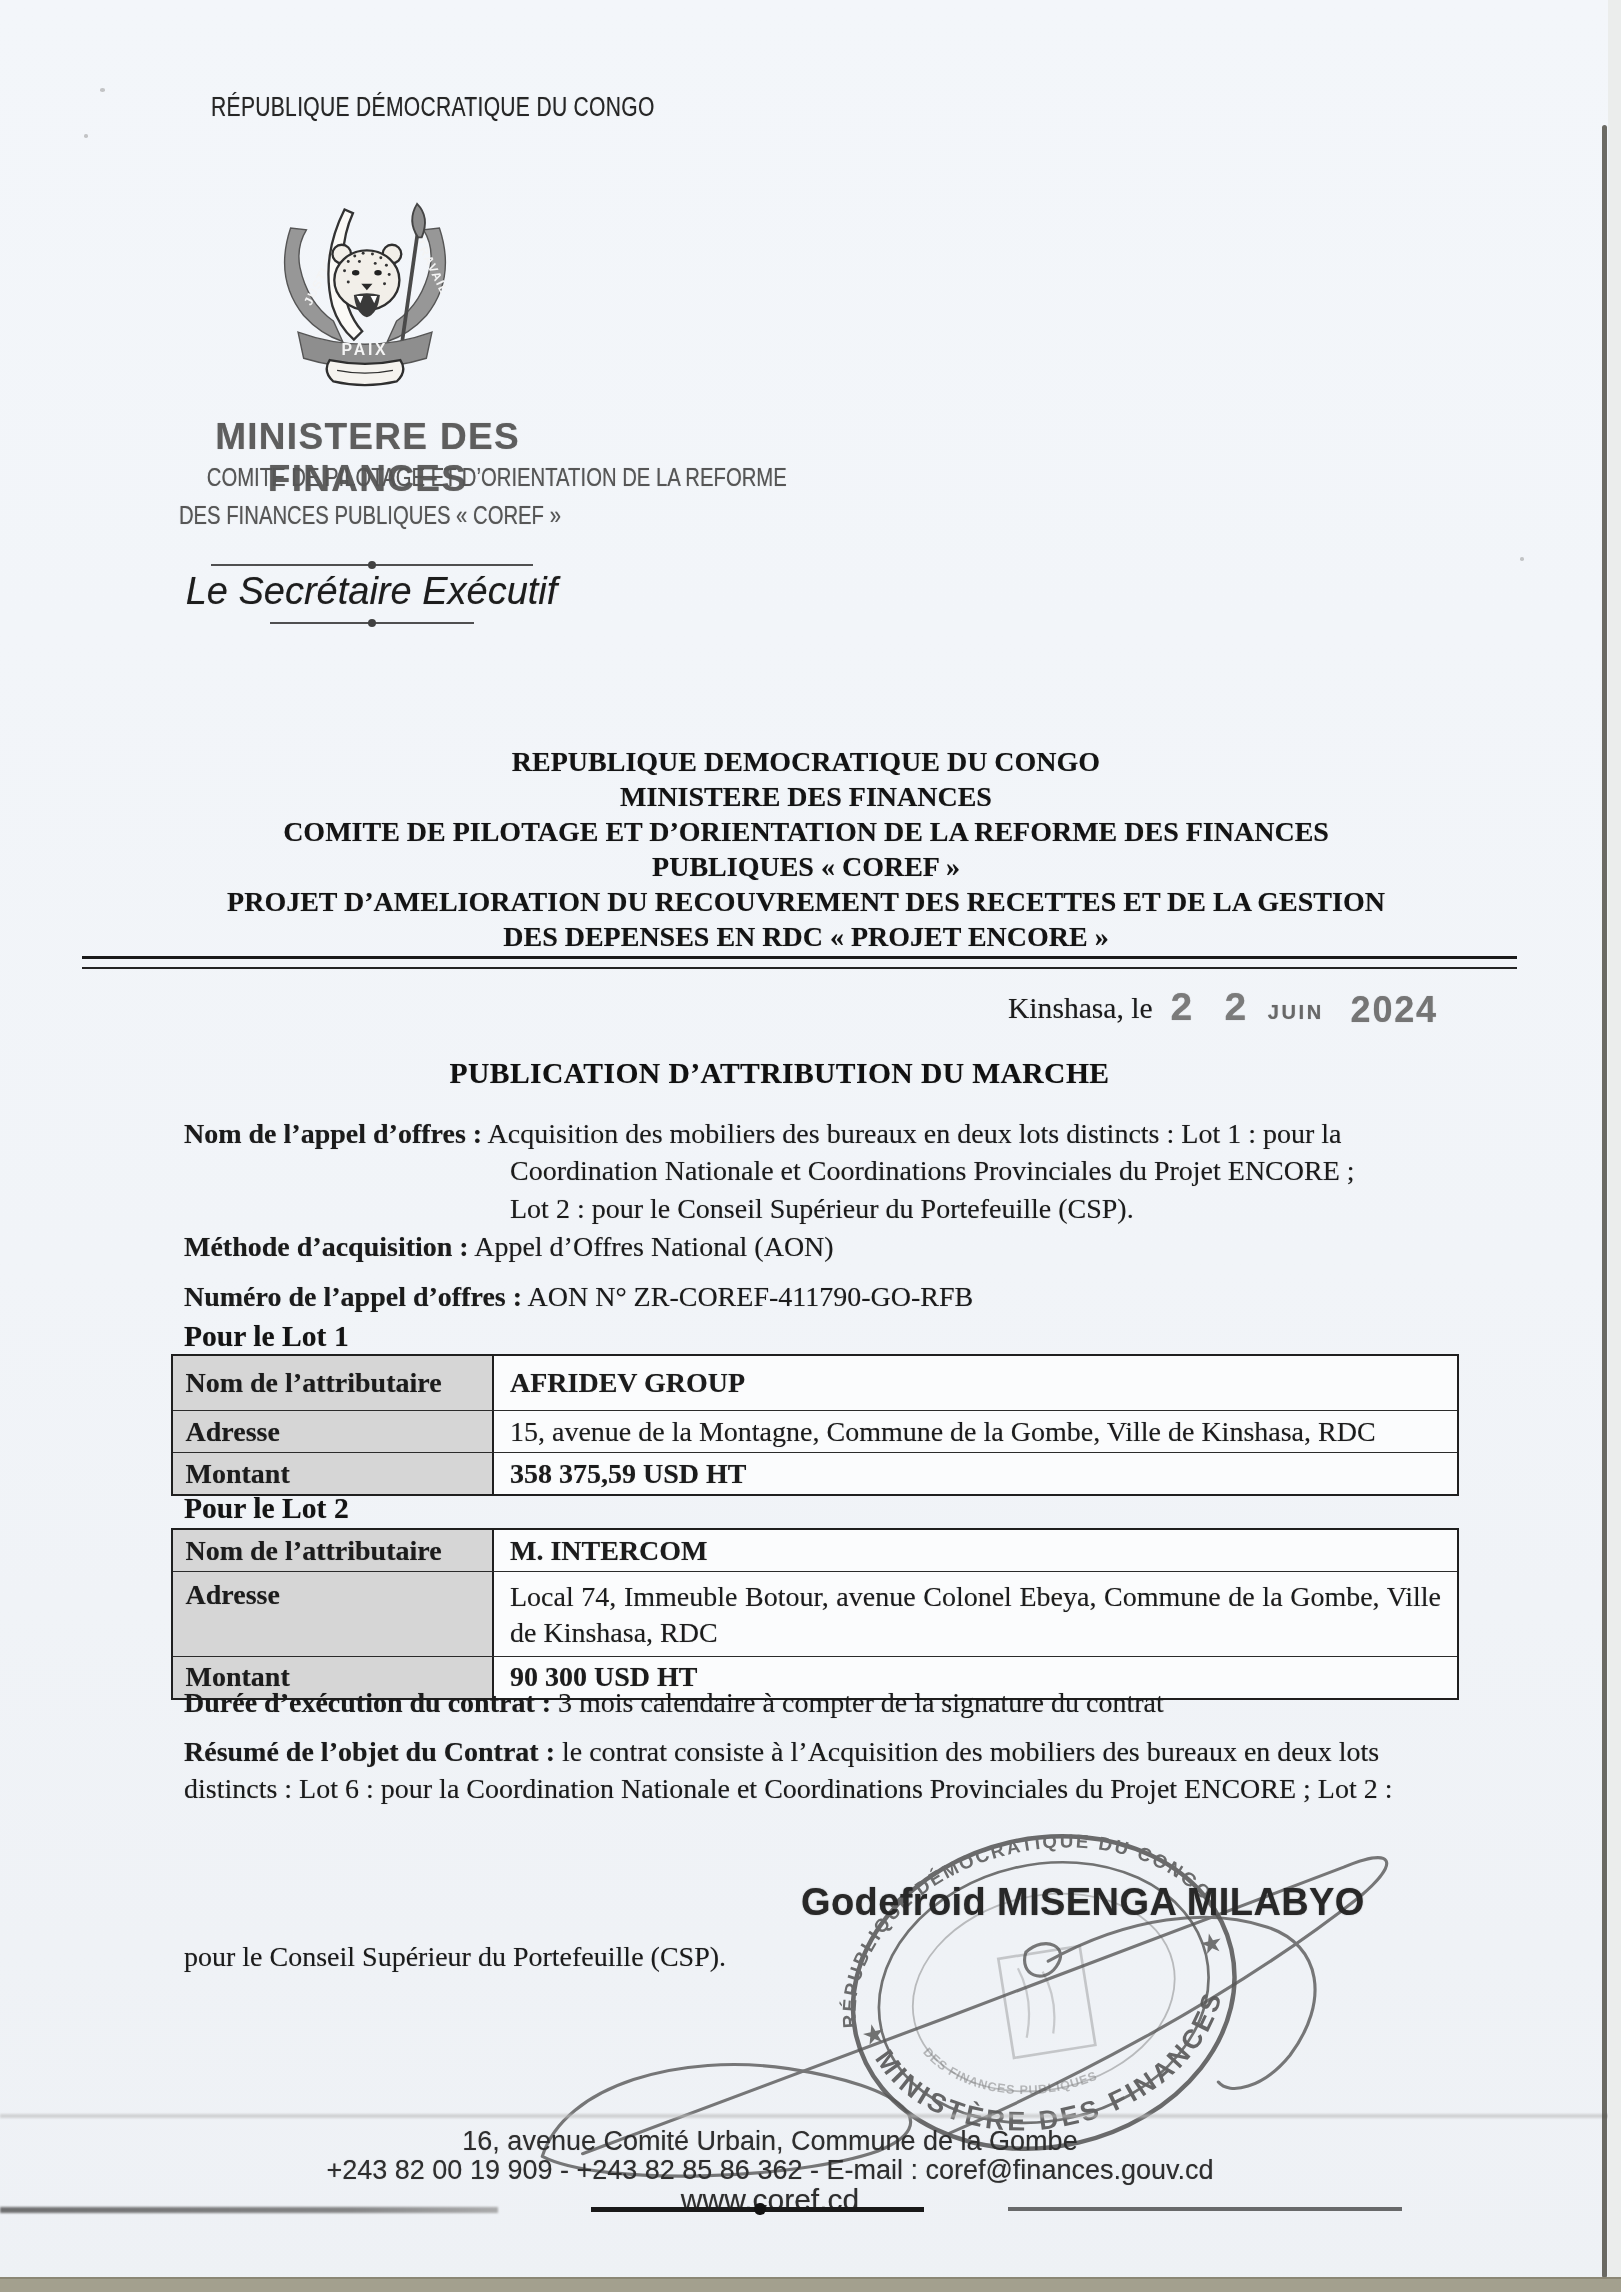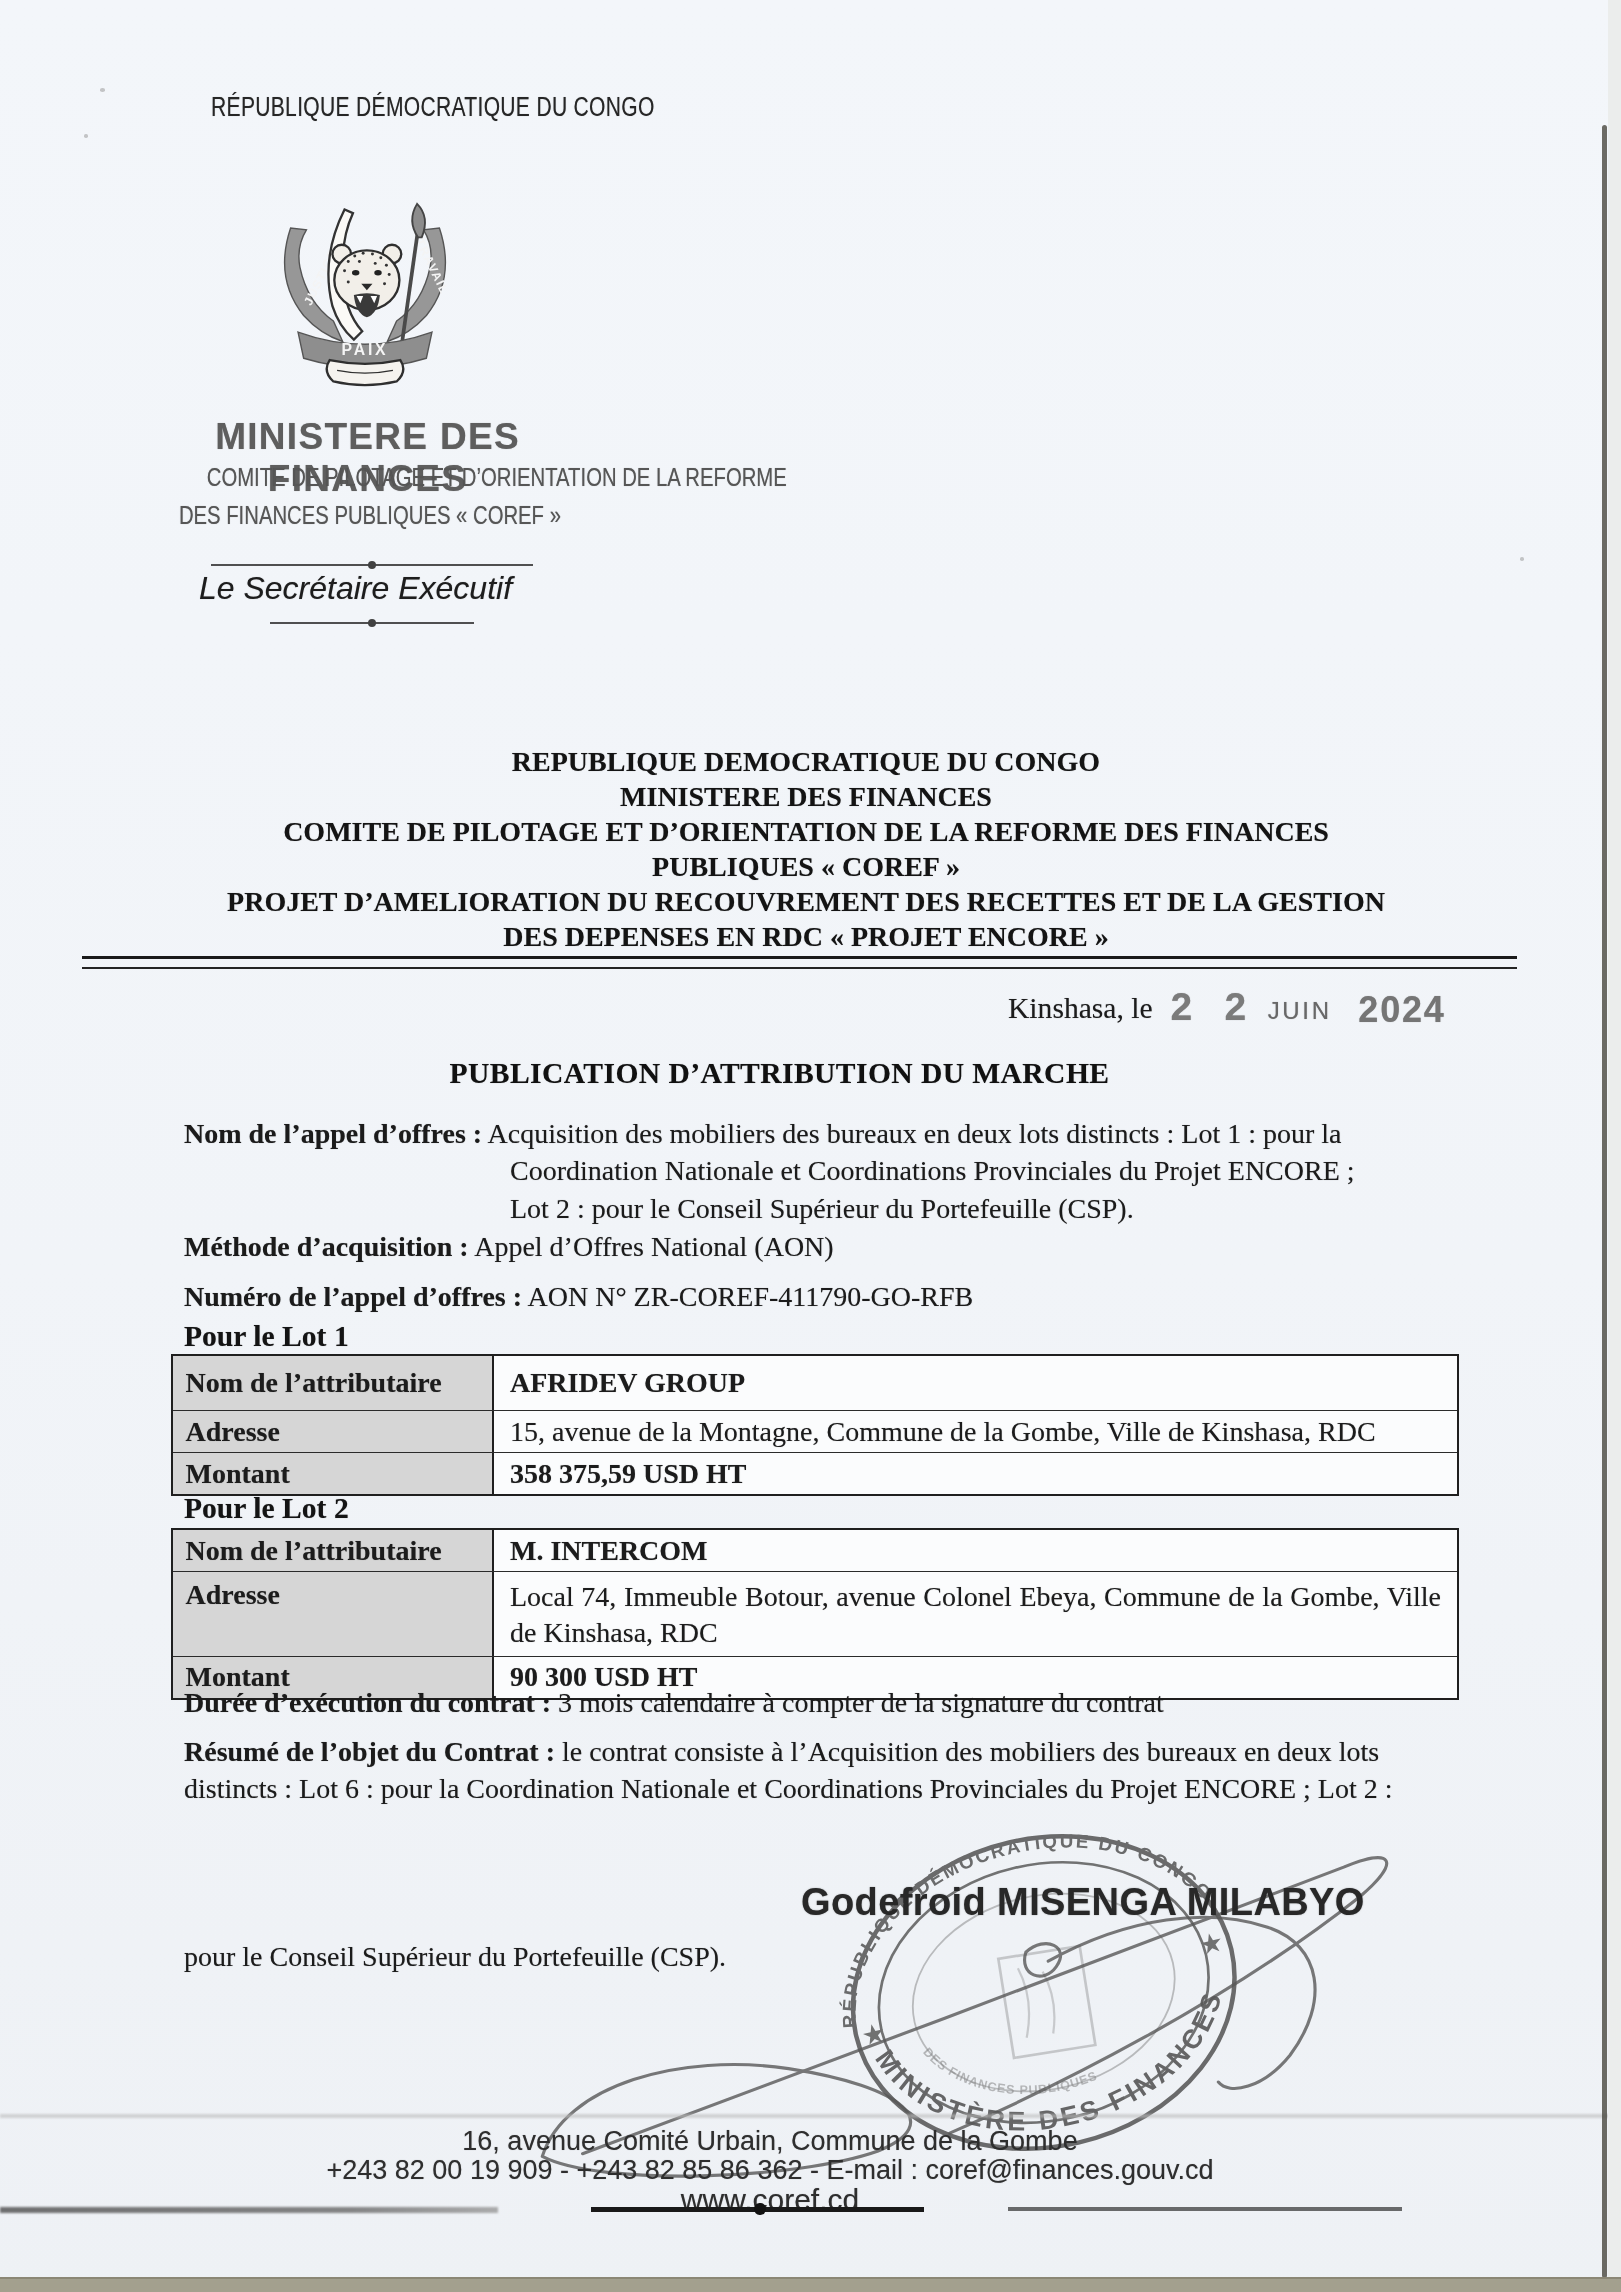--- a/index.html
+++ b/index.html
@@ -12,31 +12,31 @@
   .cond{display:inline-block;transform:scaleX(.78);transform-origin:center;white-space:nowrap;}
   .condL{display:inline-block;transform:scaleX(.78);transform-origin:left center;white-space:nowrap;}
 
   
   .country{left:211px;top:92px;font-size:27px;color:#262626;letter-spacing:0.4px;}
   .emblem{left:262px;top:202px;}
   .ministry{left:148px;top:416px;width:439px;text-align:center;font-size:37px;font-weight:bold;color:#5e5e5e;letter-spacing:1.3px;}
   .committee{left:125px;width:484px;text-align:center;font-size:26px;color:#565656;}
   .dotline{position:absolute;border-top:2.7px solid #3e3e3e;opacity:.9;}
   .dotline::after{content:"";position:absolute;left:50%;top:-5.4px;width:8px;height:8px;margin-left:-3.6px;background:#2e2e2e;border-radius:50%;}
-  .secretary{left:136px;top:570px;width:439px;text-align:center;font-style:italic;font-size:32px;color:#1d1d1d;}
+  .secretary{left:152px;top:570px;width:439px;text-align:center;font-style:italic;font-size:38px;color:#1d1d1d;}
 
   
   .titleblock{left:152px;top:744px;width:1308px;text-align:center;font-weight:bold;font-size:28px;line-height:35px;color:#141414;}
   .dblrule{left:82px;top:956px;width:1435px;height:8px;border-top:3.6px solid #1a1a1a;border-bottom:2.7px solid #242424;}
 
   
   .dateline{left:1008px;top:983px;white-space:nowrap;}
   .dl-prefix{font-size:29.6px;text-align:center;}
   .dl-day{font-family:"Liberation Sans",sans-serif;font-weight:bold;font-size:39px;color:#7b7b7b;letter-spacing:10.7px;margin-left:14.3px;position:relative;top:1.8px;}
-  .dl-month{font-family:"Liberation Sans",sans-serif;font-weight:normal;font-size:24px;color:#686868;letter-spacing:2.7px;margin-left:7.2px;position:relative;top:0.9px;}
+  .dl-month{font-family:"Liberation Sans",sans-serif;font-weight:bold;font-size:20px;color:#686868;letter-spacing:2.7px;margin-left:7.2px;position:relative;top:0.9px;}
   .dl-year{font-family:"Liberation Sans",sans-serif;font-weight:bold;font-size:36px;color:#757575;letter-spacing:1.8px;margin-left:23px;position:relative;top:3.6px;}
 
   .doctitle{left:184px;top:1057px;width:1191px;text-align:center;font-weight:bold;font-size:29.6px;letter-spacing:0.4px;color:#111;}
 
   .bodyline{font-size:28px;color:#1b1b1b;}
   .blabel{font-weight:bold;}
 
   
   .lotHead{font-size:29.6px;font-weight:bold;color:#141414;}
   .tbl{position:absolute;left:171px;width:1288px;border:2.7px solid #1f1f1f;background:#fbfcfd;box-sizing:border-box;}

